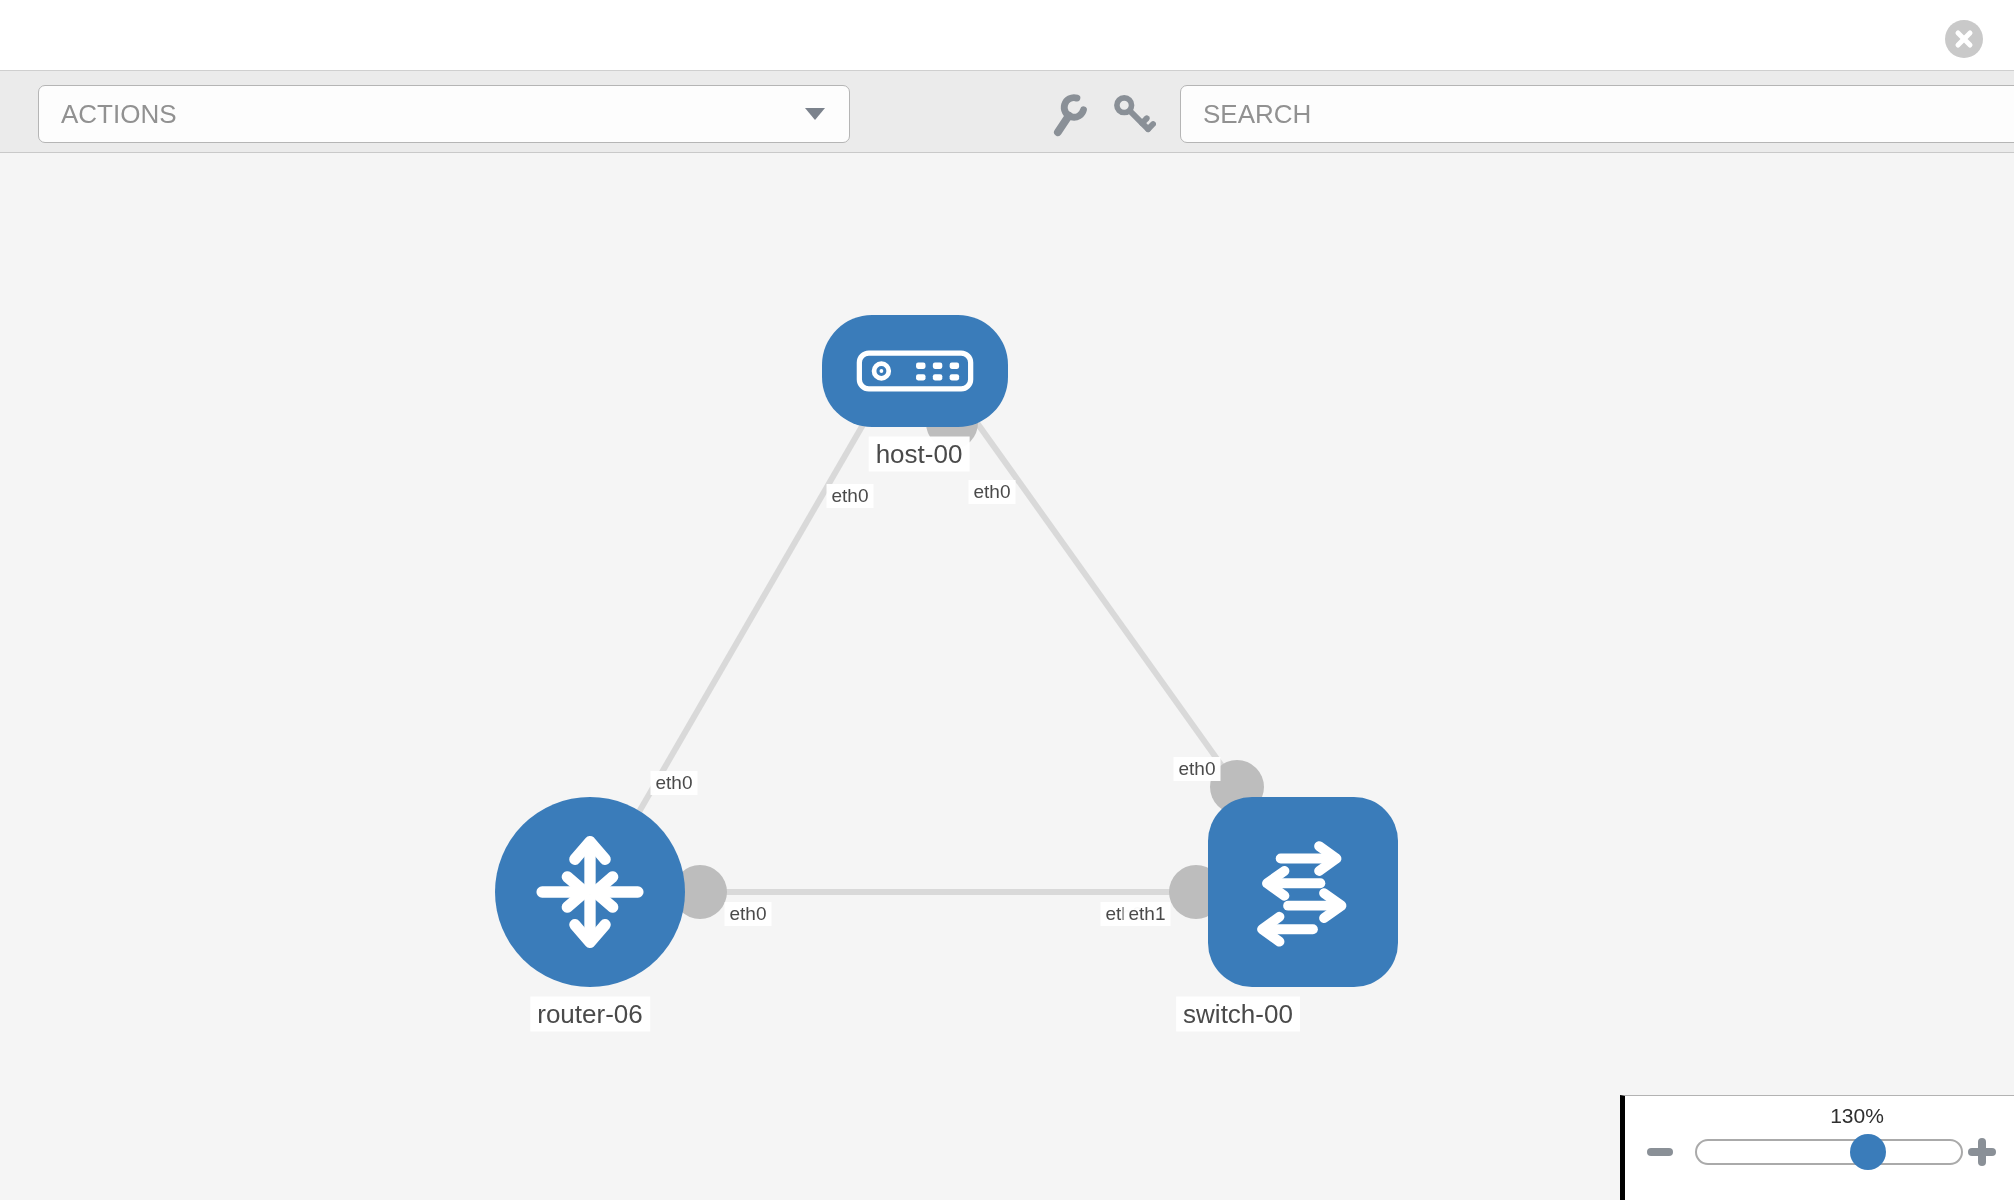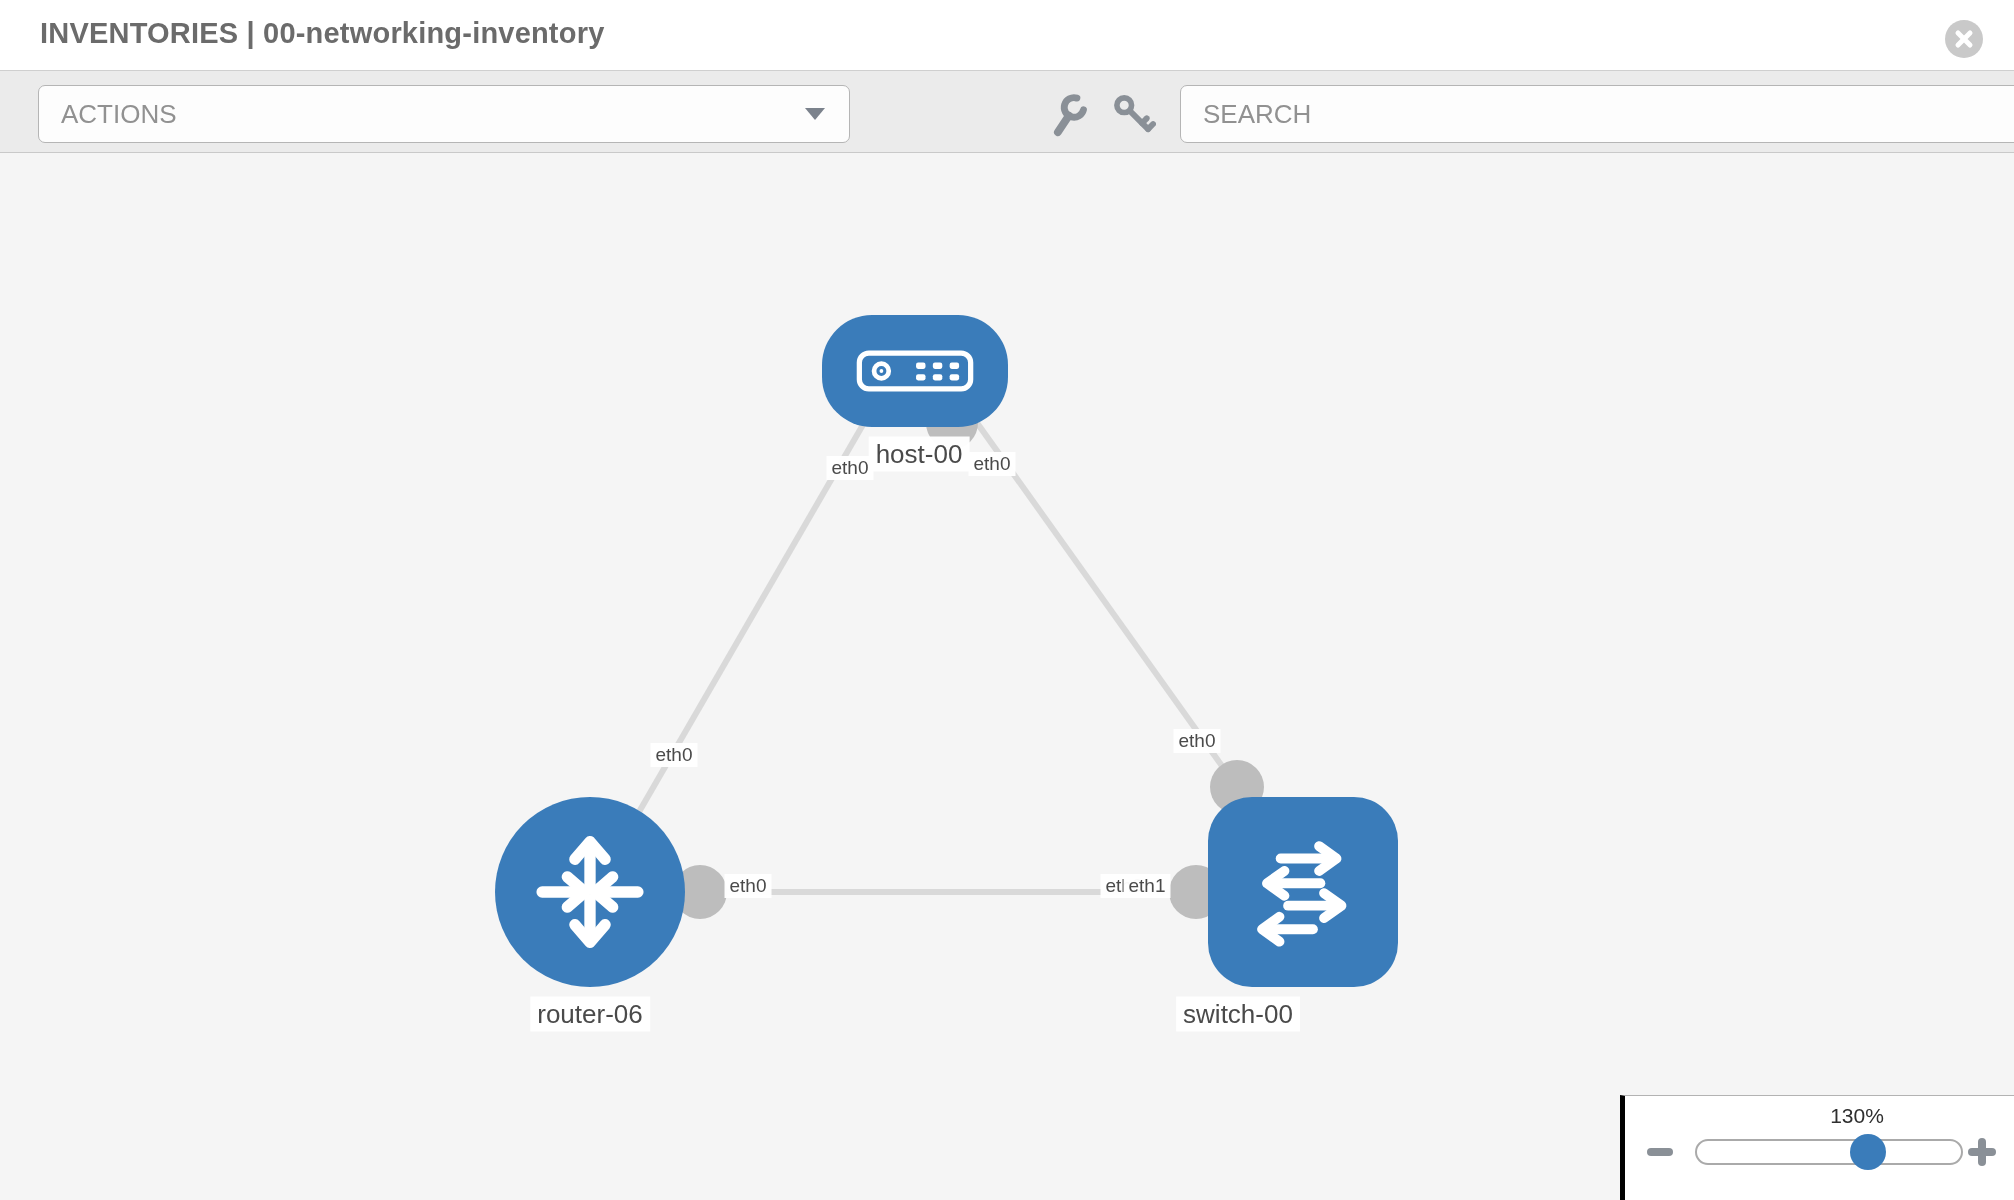--- a/index.html
+++ b/index.html
@@ -27,21 +27,21 @@
   .canvas { position:absolute; left:0; top:153px; width:2014px; height:1047px; background:#f5f5f5; overflow:hidden; }
   .topo-svg { position:absolute; left:0; top:0; }
 
   .node { position:absolute; background:#3a7cba; display:flex; align-items:center; justify-content:center; cursor:pointer; }
   #node-host { left:822px; top:162px; width:186px; height:112px; border-radius:50px; }
   #node-router { left:495px; top:644px; width:190px; height:190px; border-radius:50%; }
   #node-switch { left:1208px; top:644px; width:190px; height:190px; border-radius:44px; }
 
   .topo-label { position:absolute; transform:translate(-50%,-50%); background:rgba(255,255,255,0.96); color:#4a4a4a; white-space:nowrap; }
   .node-name { font-size:26px; padding:2px 7px;text-align:center; }
-  .if-label { font-size:19px; padding:1px 5px; }
+  .if-label { font-size:19px; padding:1px 5px;margin-top:28px; }
 
   #lbl-host   { left:919px;  top:301px; }
   #lbl-router { left:590px;  top:861px; }
   #lbl-switch { left:1238px; top:861px; }
   #if-host-l   { left:850px;  top:315px; }
   #if-host-r   { left:992px;  top:311px; }
   #if-router-t { left:674px;  top:602px; }
   #if-switch-t { left:1197px; top:588px; }
   #if-mid-l    { left:748px;  top:733px; }
   #if-mid-r-under { left:1124px; top:733px; }
@@ -57,21 +57,20 @@
   .zoom-plus::after  { left:10px; top:0; width:8px; height:28px; }
   .zoom-track { position:absolute; left:70px; top:43px; width:268px; height:26px; border:2px solid #aaaaaa; border-radius:14px; background:#fff; cursor:pointer; }
   .zoom-handle { position:absolute; left:64.6%; top:50%; transform:translate(-50%,-50%); width:36px; height:36px; border-radius:50%; background:#3a7cba; cursor:grab; }
 </style>
 </head>
 <body>
 
 <div id="app">
 
   <div class="header">
-    <div class="page-title">INVENTORIES | 00-networking-inventory</div>
     <div class="close-btn">
       <svg width="20" height="20" viewBox="0 0 20 20">
         <line x1="4" y1="4" x2="16" y2="16" stroke="#ffffff" stroke-width="5" stroke-linecap="round"></line>
         <line x1="16" y1="4" x2="4" y2="16" stroke="#ffffff" stroke-width="5" stroke-linecap="round"></line>
       </svg>
     </div>
   </div>
 
   <div class="toolbar">
     <div class="select-box" id="actions-box">

